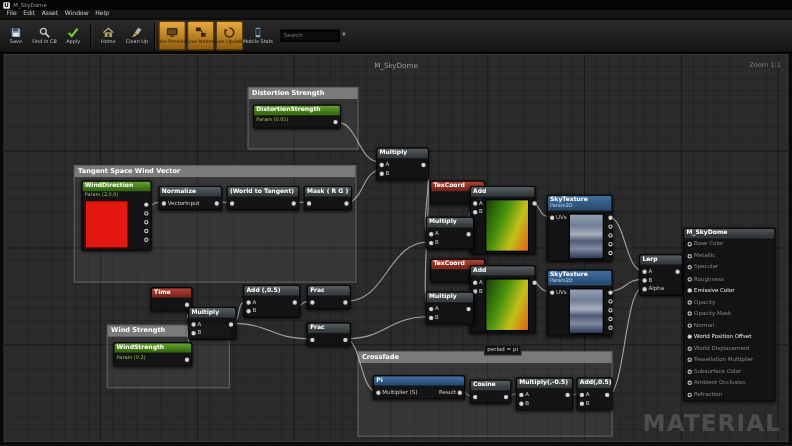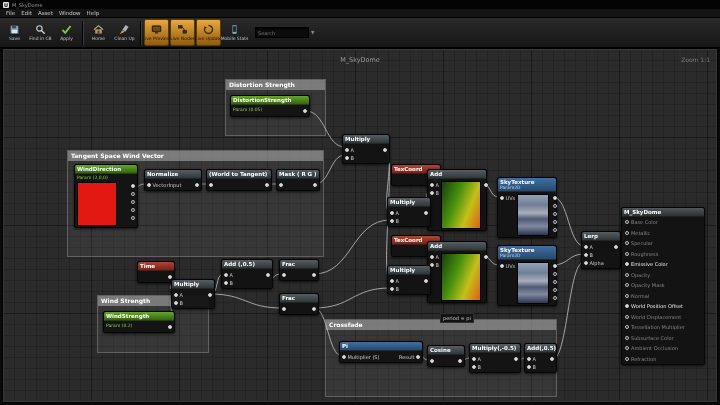--- a/index.html
+++ b/index.html
@@ -822,14 +822,15 @@
             <span class="mlbl">Ambient Occlusion</span>
           </div>
           <div class="mrow">
             <span class="pin"></span>
             <span class="mlbl">Refraction</span>
           </div>
         </div>
       </div>
     <div class="graph-title">M_SkyDome</div>
     <div class="zoom">Zoom 1:1</div>
+    <div class="watermark">MATERIAL</div>
   </div>
 </div>
 
 </body></html>

